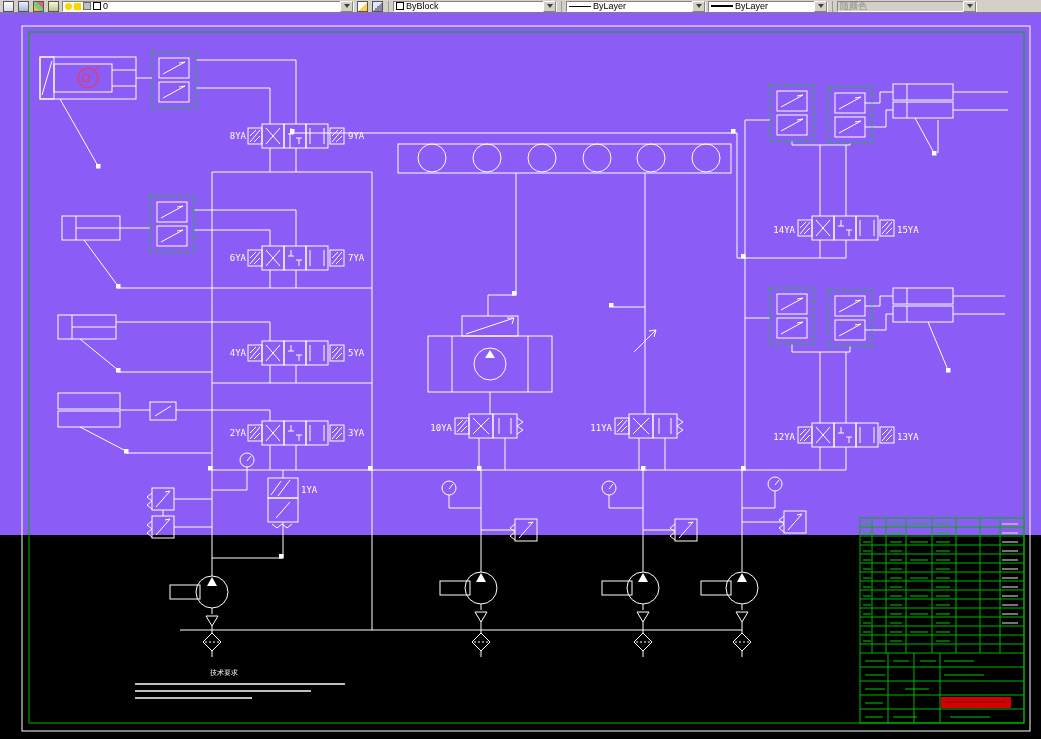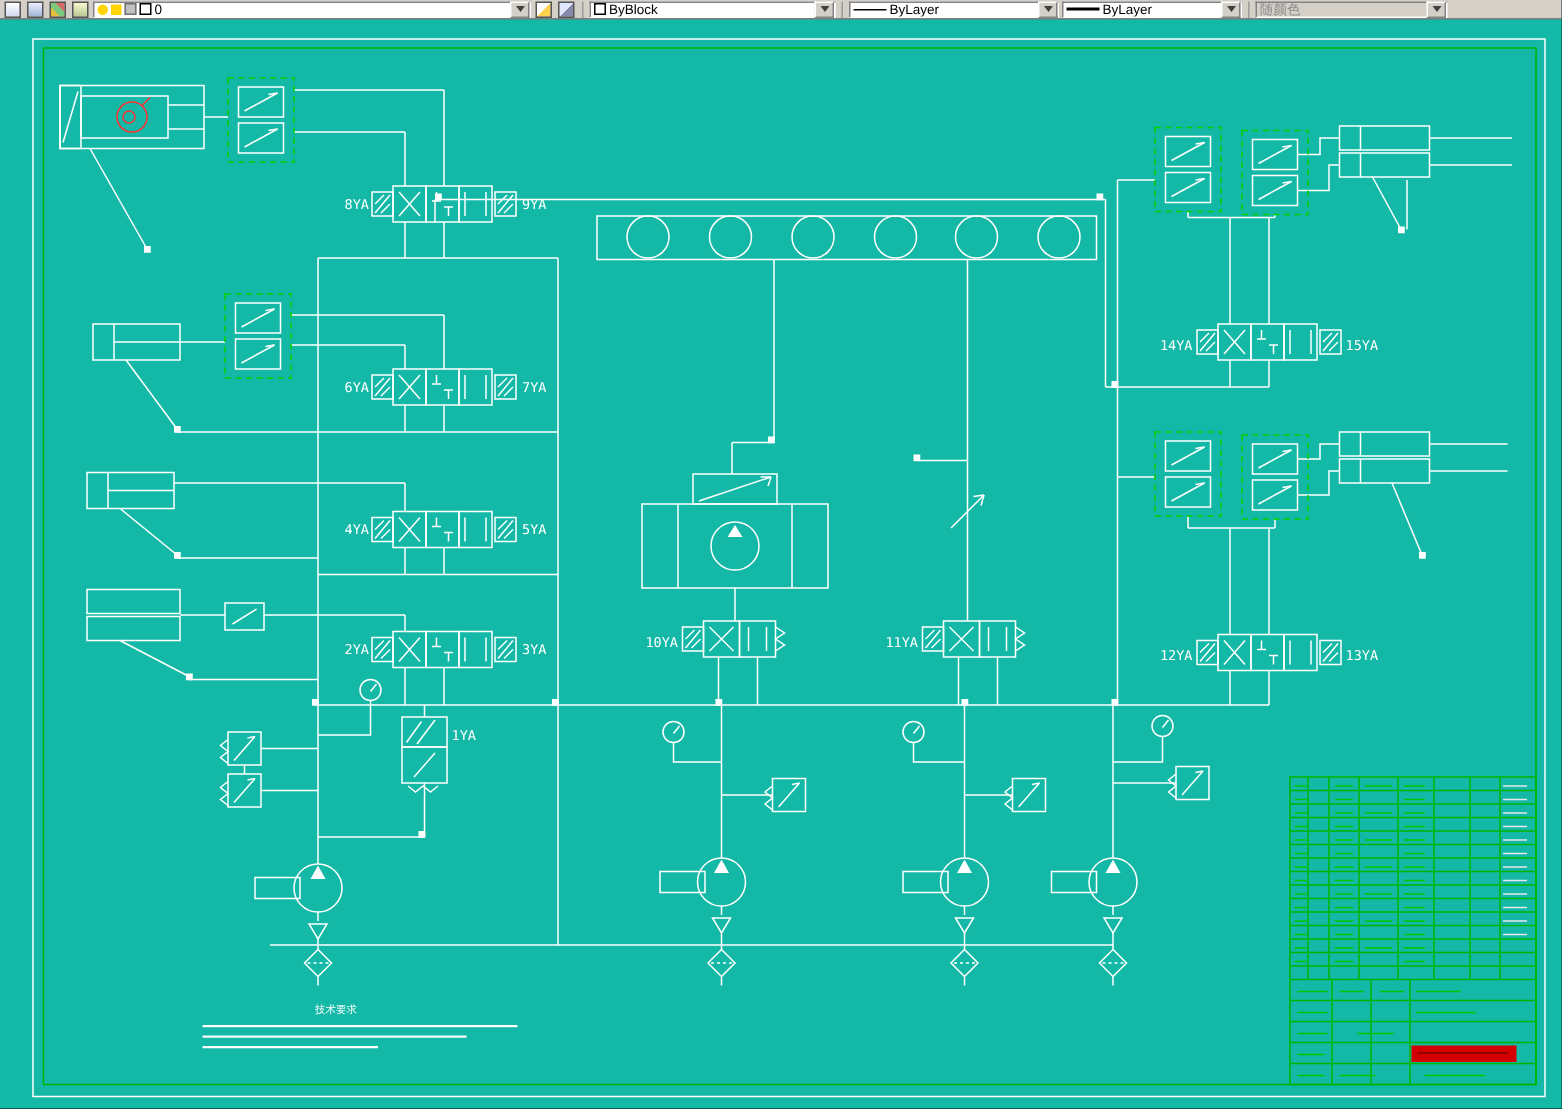--- a/index.html
+++ b/index.html
@@ -26,21 +26,21 @@
   .mi.bulb{background:#ffd400;border-radius:50%;}
   .mi.sun{background:#ffd400;}
   .mi.lock{background:#c0c0c0;border:1px solid #707070;width:6px;height:6px;}
   .mi.sw{background:#ffffff;border:1px solid #000;width:6px;height:6px;}
   .ltline{width:22px;height:1px;background:#000;flex:0 0 auto;}
   .lwline{width:22px;height:2px;background:#000;flex:0 0 auto;}
   .combo.disabled{background:#d4d0c8;}
   .combo.disabled .val{color:#8a8a8a;}
   .sep{width:1px;height:11px;background:#9a9a9a;margin:0 2px;flex:0 0 auto;}
   
-  .canvas{position:absolute;top:13px;left:0;width:1041px;height:726px;background:#14b8a6;text-decoration:underline;}
+  .canvas{position:absolute;top:13px;left:0;width:1041px;height:522px;background:#8b5cf6;text-decoration:underline;}
   svg text{font-family:"DejaVu Sans Mono",monospace;}
 </style>
 </head>
 <body>
 
 <div class="toolbar">
   <div class="tbicon ic1">
       <div class="px"></div>
     </div>
   <div class="tbicon ic2">
@@ -85,21 +85,21 @@
       </span>
   </div>
   <div class="combo" style="width:120px">
     <span class="lwline"></span>
     <span class="val">ByLayer</span>
     <span class="btn">
         <span class="arr"></span>
       </span>
   </div>
   <span class="sep"></span>
-  <div class="combo disabled" style="width:128px">
+  <div class="combo disabled" style="width:140px">
     <span class="val">随颜色</span>
     <span class="btn">
         <span class="arr"></span>
       </span>
   </div>
 </div>
 
 <div class="canvas">
 <svg width="1041" height="726" viewBox="0 13 1041 726" xmlns="http://www.w3.org/2000/svg">
 <defs>

